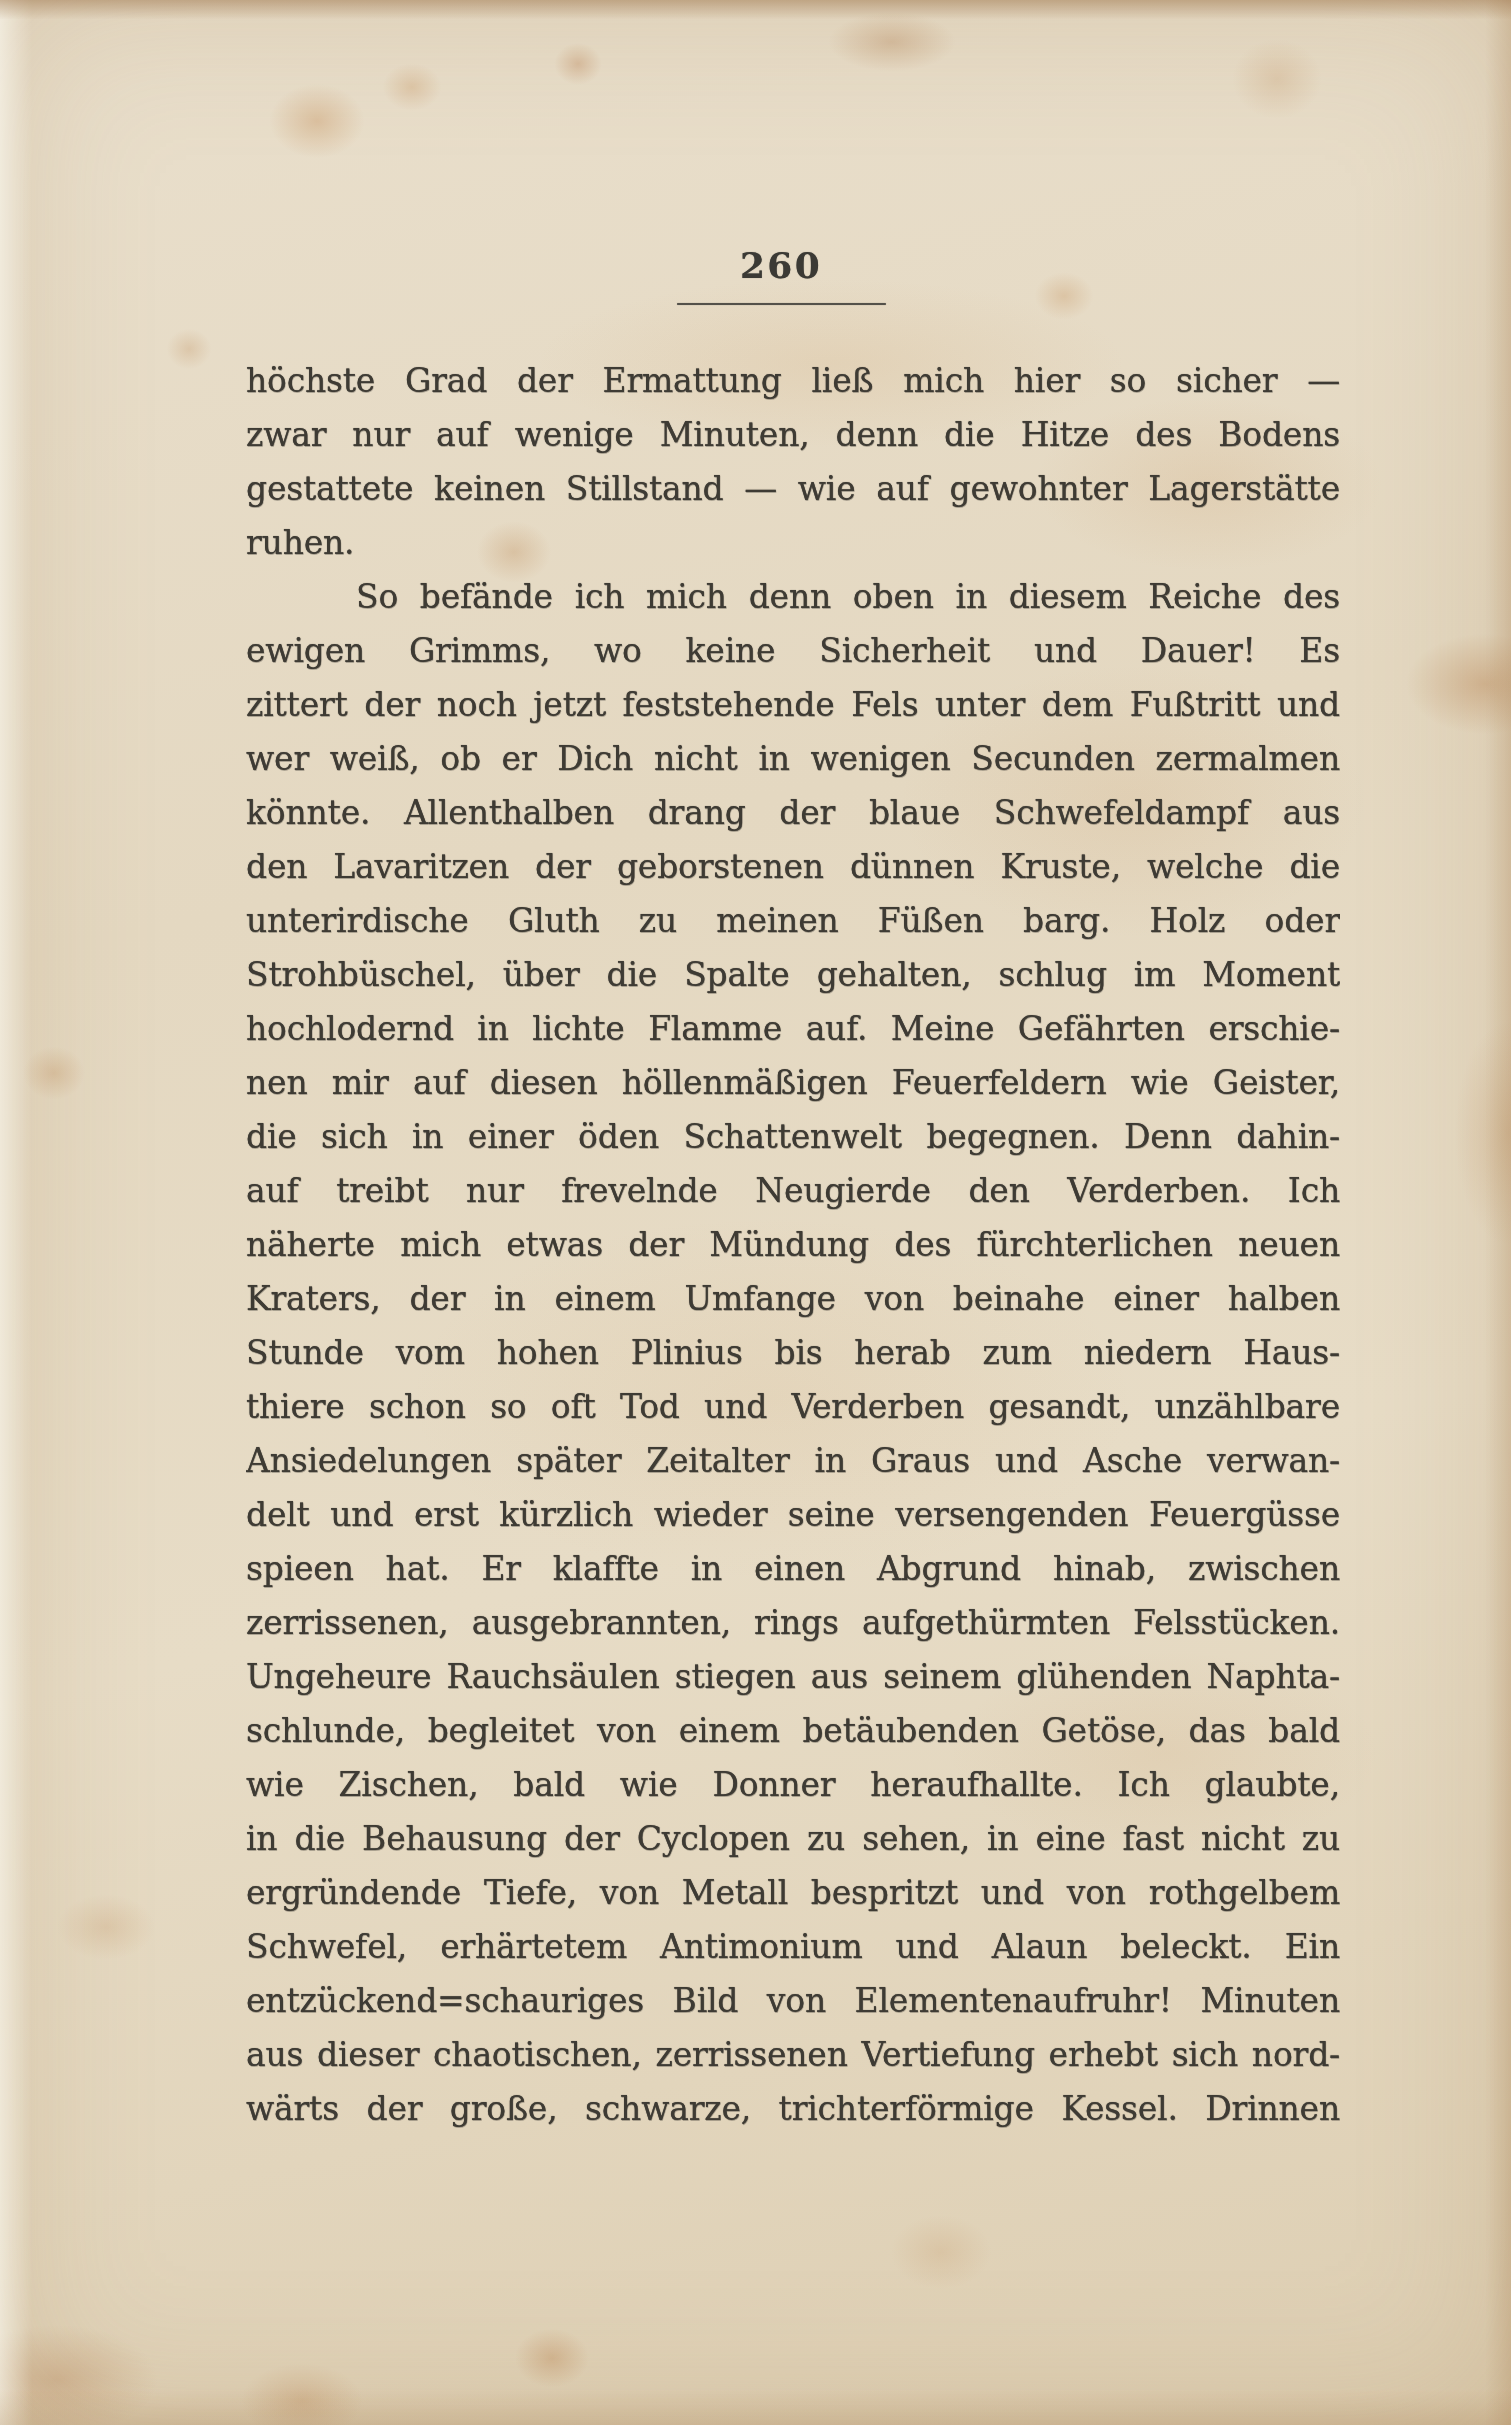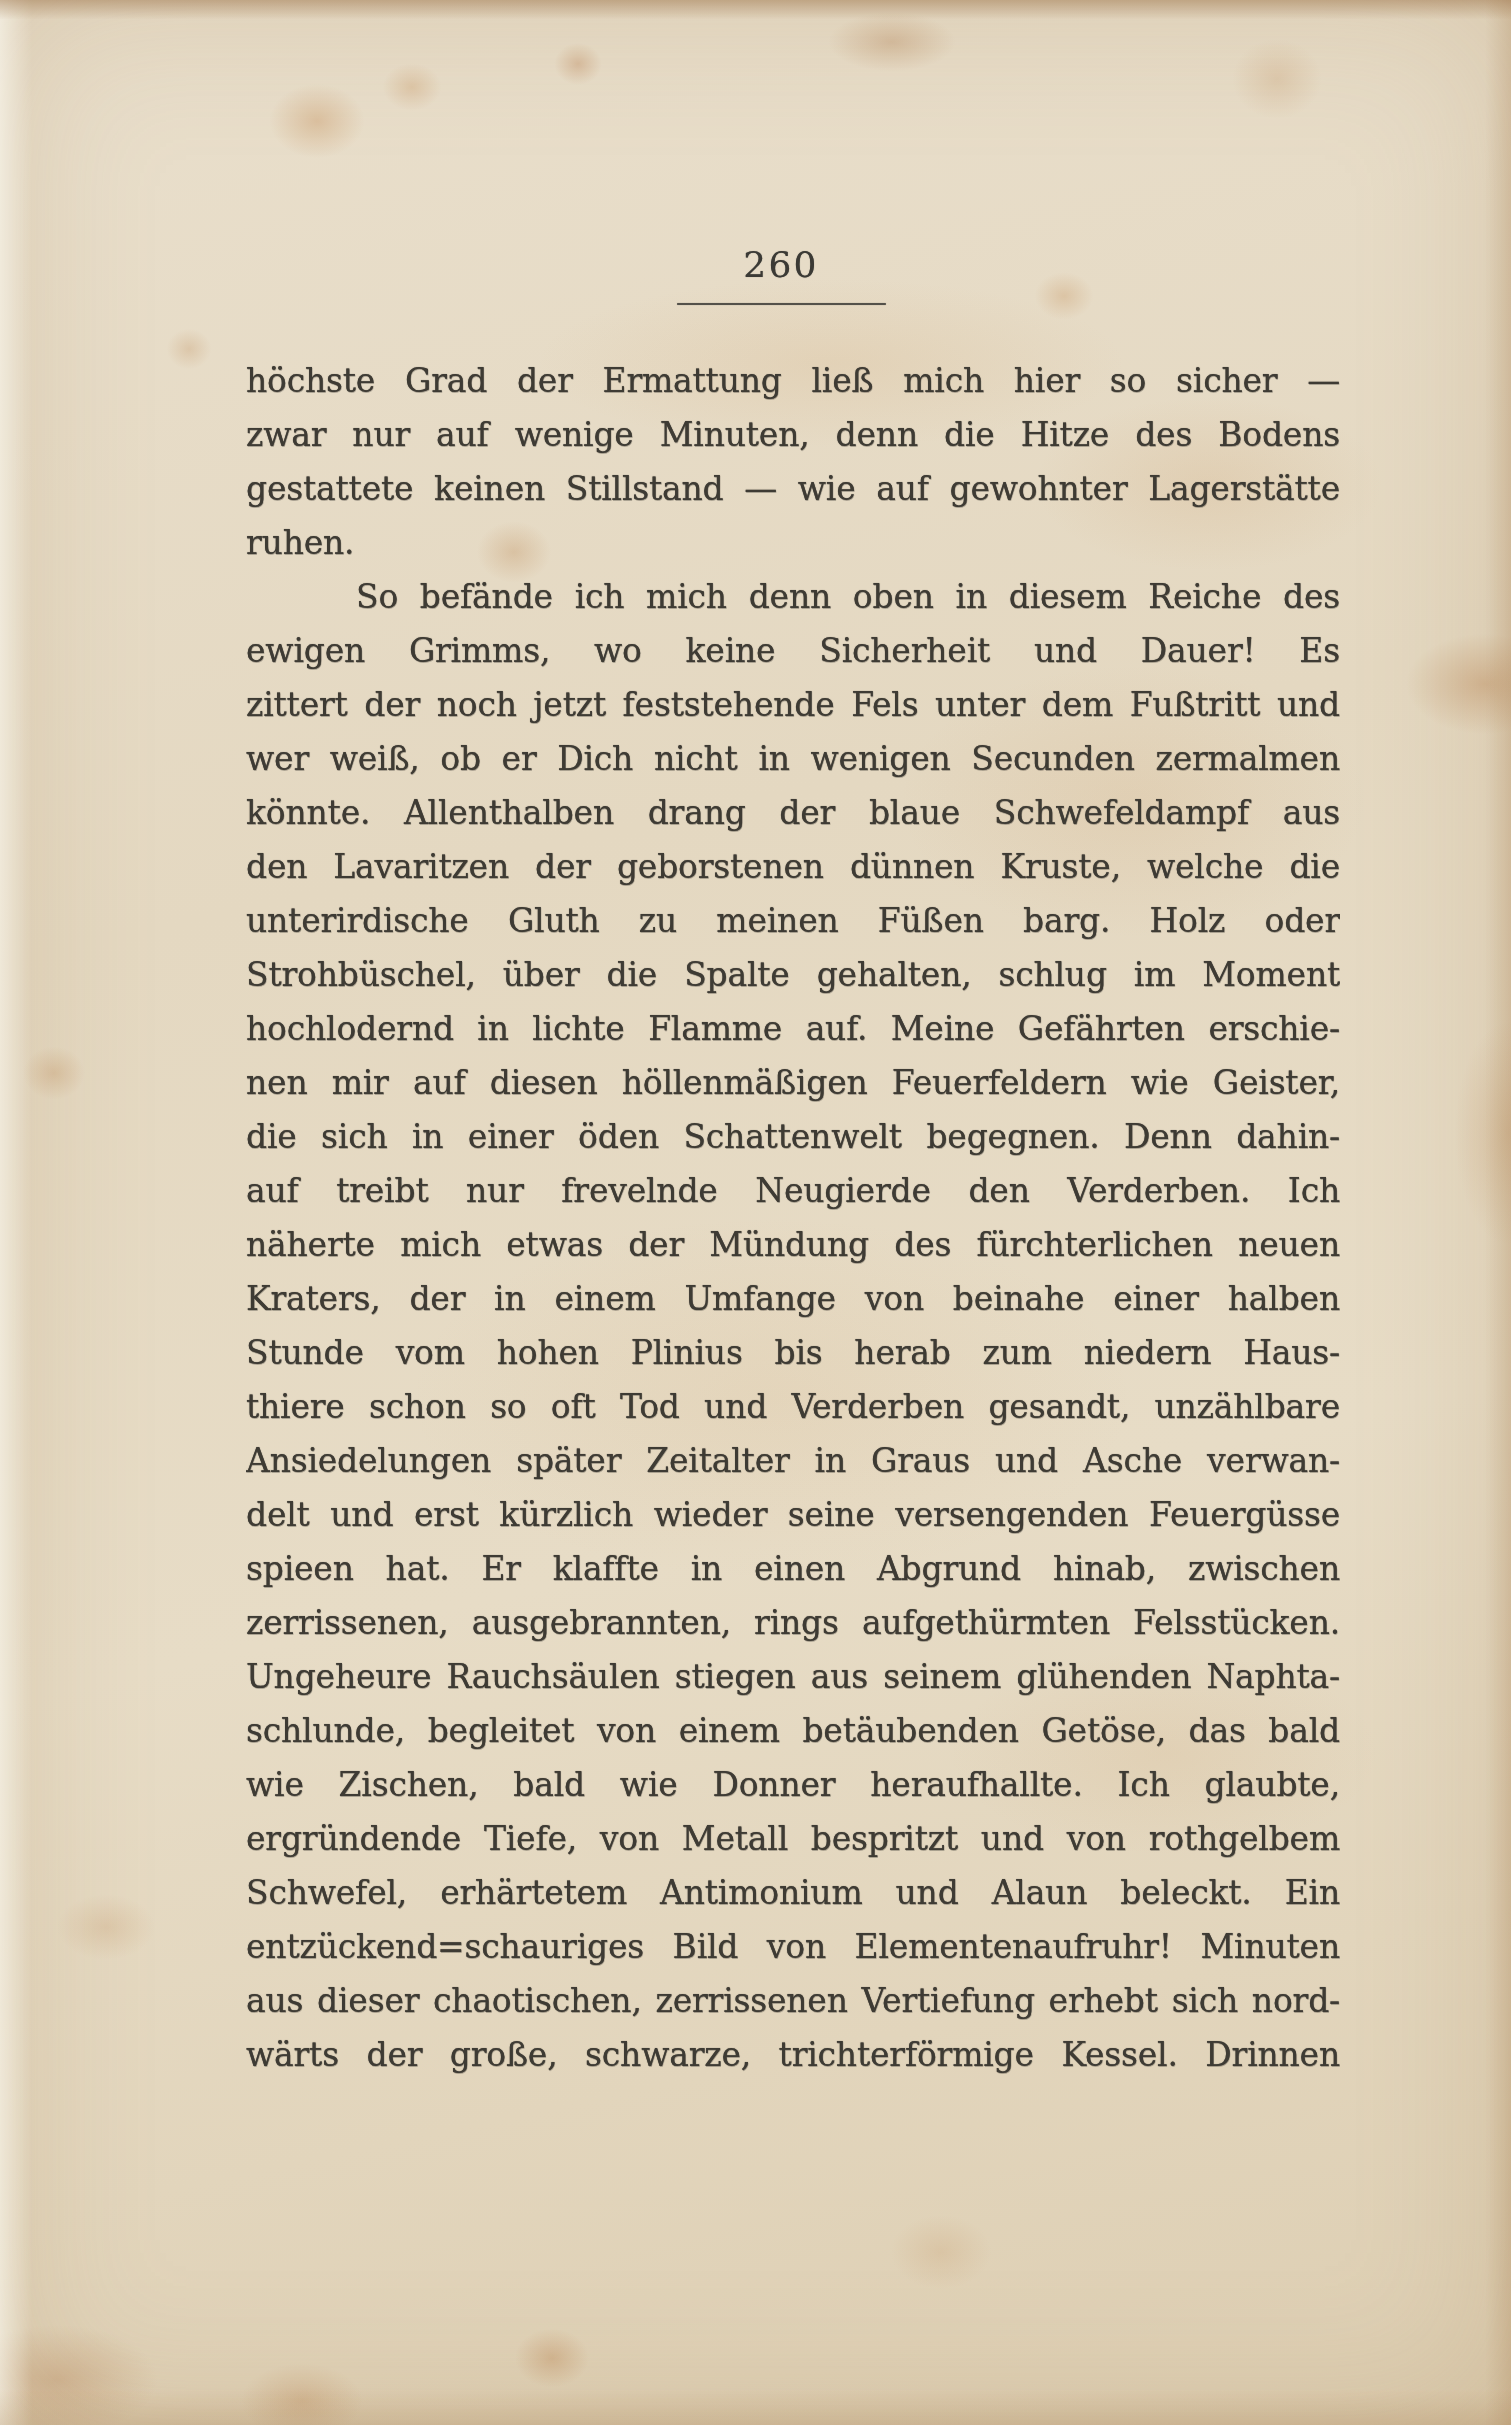--- a/index.html
+++ b/index.html
@@ -42,21 +42,21 @@
       radial-gradient(ellipse 393px 113px at 831px 363px, rgba(205,160,105,0.16), rgba(205,160,105,0) 75%),
       radial-gradient(ellipse 484px 242px at 771px 1398px, rgba(205,160,105,0.11), rgba(205,160,105,0) 75%),
       radial-gradient(ellipse 287px 136px at 1164px 1753px, rgba(200,152,98,0.12), rgba(200,152,98,0) 75%);
   }
   .folio {
     position: absolute;
     left: 234px; top: 244px;
     width: 1094px;
     text-align: center;
     font-size: 36px;
-    font-weight: normal;
+    font-weight: bold;
     letter-spacing: 2.3px;
     color: #3b3a35;
     text-shadow: 0 0 0.8px rgba(59,58,53,0.7);
   }
   .head-rule {
     position: absolute;
     left: 677px; top: 303px;
     width: 209px; height: 2.3px;
     background: #54514a;
     border-radius: 1.5px;
@@ -110,20 +110,21 @@
       <div class="line">Kraters, der in einem Umfange von beinahe einer halben</div>
       <div class="line">Stunde vom hohen Plinius bis herab zum niedern Haus-</div>
       <div class="line">thiere schon so oft Tod und Verderben gesandt, unzählbare</div>
       <div class="line">Ansiedelungen später Zeitalter in Graus und Asche verwan-</div>
       <div class="line">delt und erst kürzlich wieder seine versengenden Feuergüsse</div>
       <div class="line">spieen hat. Er klaffte in einen Abgrund hinab, zwischen</div>
       <div class="line">zerrissenen, ausgebrannten, rings aufgethürmten Felsstücken.</div>
       <div class="line">Ungeheure Rauchsäulen stiegen aus seinem glühenden Naphta-</div>
       <div class="line">schlunde, begleitet von einem betäubenden Getöse, das bald</div>
       <div class="line">wie Zischen, bald wie Donner heraufhallte. Ich glaubte,</div>
+      <div class="line">in die Behausung der Cyclopen zu sehen, in eine fast nicht zu</div>
       <div class="line">ergründende Tiefe, von Metall bespritzt und von rothgelbem</div>
       <div class="line">Schwefel, erhärtetem Antimonium und Alaun beleckt. Ein</div>
       <div class="line">entzückend=schauriges Bild von Elementenaufruhr! Minuten</div>
       <div class="line">aus dieser chaotischen, zerrissenen Vertiefung erhebt sich nord-</div>
       <div class="line">wärts der große, schwarze, trichterförmige Kessel. Drinnen</div>
     </div>
 </div>
 
 
 </body></html>

